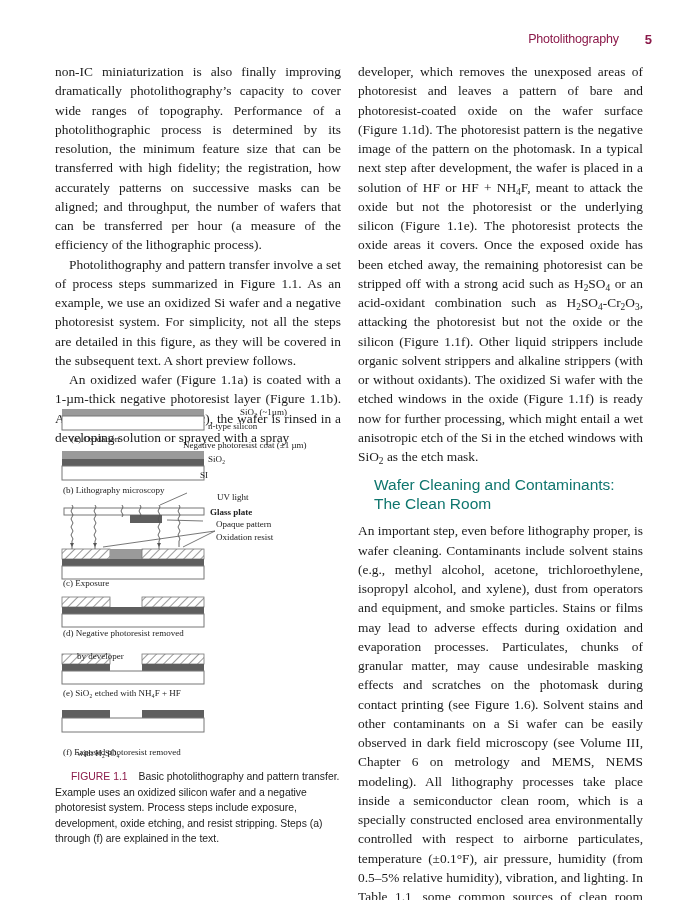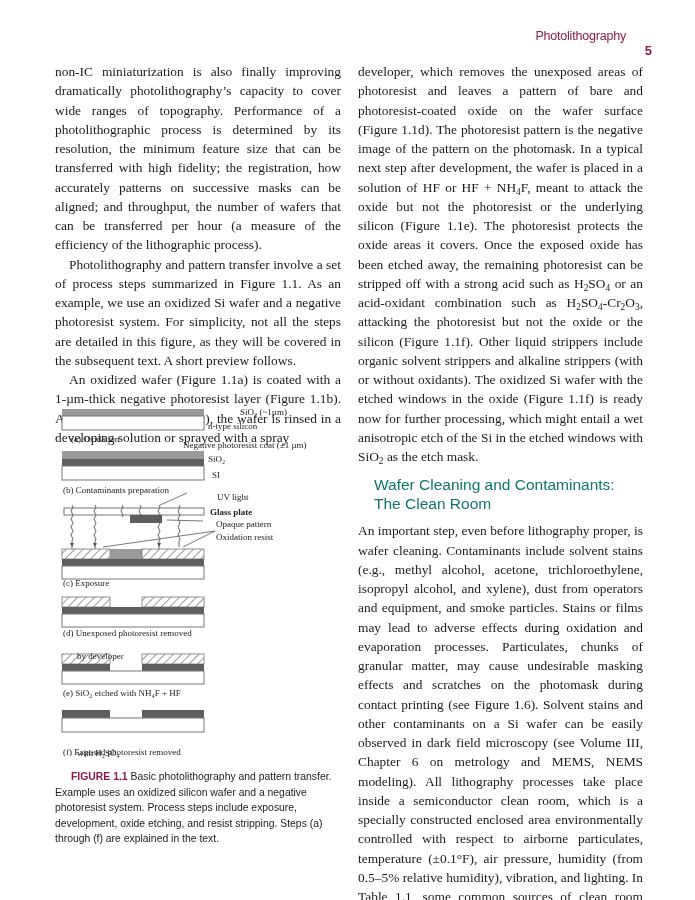--- a/index.html
+++ b/index.html
@@ -1,31 +1,31 @@
 <!DOCTYPE html>
 <html><head>
 <meta charset="utf-8">
 <style>
   html, body { margin:0; padding:0; background:#ffffff; }
   body { width:695px; height:900px; position:relative; overflow:hidden; font-family:"Liberation Serif", "DejaVu Serif", serif; color:#1a1a1a; }
-  .running-head { position:absolute; top:29px; right:43px; height:20px; font-family:"Liberation Sans", "DejaVu Sans", sans-serif; color:#8b1a4a; font-size:12.5px; display:flex; align-items:flex-end;flex-direction:column; }
+  .running-head { position:absolute; top:29px; right:43px; height:20px; font-family:"Liberation Sans", "DejaVu Sans", sans-serif; color:#8b1a4a; font-size:12.5px; display:flex; align-items:center; }
   .running-head .title { margin-right:26px; letter-spacing:-0.2px; }
   .running-head .page { font-weight:bold; font-size:13px; }
   .col { position:absolute; top:62px; font-size:13.4px; line-height:19.25px; text-align:justify; hyphens:manual; }
   .col-left { left:55px; width:286px; }
   .col-right { left:358px; width:285px; }
   .col p { margin:0; }
   .col p.indent { text-indent:14px; }
   .heading { font-family:Liberation Sans, sans-serif; color:#0f766e; font-size:15.5px; line-height:19px; margin:9px 0 8px 16px; text-align:left; }
   sub { font-size:0.7em; line-height:0; vertical-align:-0.3em; }
   .figure { position:absolute; left:55px; top:407px; width:286px; height:355px; }
   .figure svg { position:absolute; left:0; top:0; }
   .fig-label { position:absolute; font-size:9px; line-height:11px; white-space:nowrap; color:#222; }
   .caption { position:absolute; left:55px; top:769px; width:290px; font-family:"Liberation Sans", "DejaVu Sans", sans-serif; font-size:10.4px; line-height:15.6px; color:#222; }
-  .caption .fig-num { color:#8b1a4a; font-weight:bold; margin-right:0;padding-left:16px; }
+  .caption .fig-num { color:#8b1a4a; font-weight:normal; margin-right:8px;padding-left:16px; }
 </style>
 </head>
 <body>
 
 <div class="running-head">
   <span class="title">Photolithography</span>
   <span class="page">5</span>
 </div>
 
 <div class="col col-left">
@@ -103,28 +103,28 @@
       <rect x="87" y="303" width="62" height="8" fill="#5e5e5e"></rect>
       <rect x="7" y="311" width="142" height="14" fill="#fff" stroke="#777" stroke-width="1"></rect>
     </g>
   </svg>
 
   <div class="fig-label" style="left:153px; top:0px;margin-left:32px;">SiO₂ (~1µm)</div>
   <div class="fig-label" style="left:153px; top:14px;">n-type silicon</div>
   <div class="fig-label" style="left:16px; top:27px;">(a) Oxidation</div>
   <div class="fig-label" style="left:128px; top:33px;">Negative photoresist coat (±1 µm)</div>
   <div class="fig-label" style="left:153px; top:47px;">SiO₂</div>
-  <div class="fig-label" style="left:157px; top:63px;">SI</div>
-  <div class="fig-label" style="left:8px; top:78px;">(b) Contaminants preparation</div>
+  <div class="fig-label" style="left:145px; top:63px;">SI</div>
+  <div class="fig-label" style="left:8px; top:78px;">(b) Lithography microscopy</div>
   <div class="fig-label" style="left:162px; top:85px;">UV light</div>
   <div class="fig-label" style="left:155px; top:100px;font-weight:bold;">Glass plate</div>
   <div class="fig-label" style="left:161px; top:112px;">Opaque pattern</div>
   <div class="fig-label" style="left:161px; top:125px;">Oxidation resist</div>
   <div class="fig-label" style="left:8px; top:171px;">(c) Exposure</div>
-  <div class="fig-label" style="left:8px; top:221px;">(d) Unexposed photoresist removed</div>
+  <div class="fig-label" style="left:8px; top:221px;">(d) Negative photoresist removed</div>
   <div class="fig-label" style="left:22px; top:232px;margin-top:12px;">by developer</div>
   <div class="fig-label" style="left:8px; top:281px;">(e) SiO₂ etched with NH₄F + HF</div>
   <div class="fig-label" style="left:8px; top:340px;">(f) Exposed photoresist removed</div>
   <div class="fig-label" style="left:22px; top:341px;">with H₂SO₄</div>
 </div>
 
 <div class="caption">
   <span class="fig-num">FIGURE 1.1</span>
   <span>Basic photolithography and pattern transfer. Example uses an oxidized silicon wafer and a negative photoresist system. Process steps include exposure, development, oxide etching, and resist stripping. Steps (a) through (f) are explained in the text.</span>
 </div>

